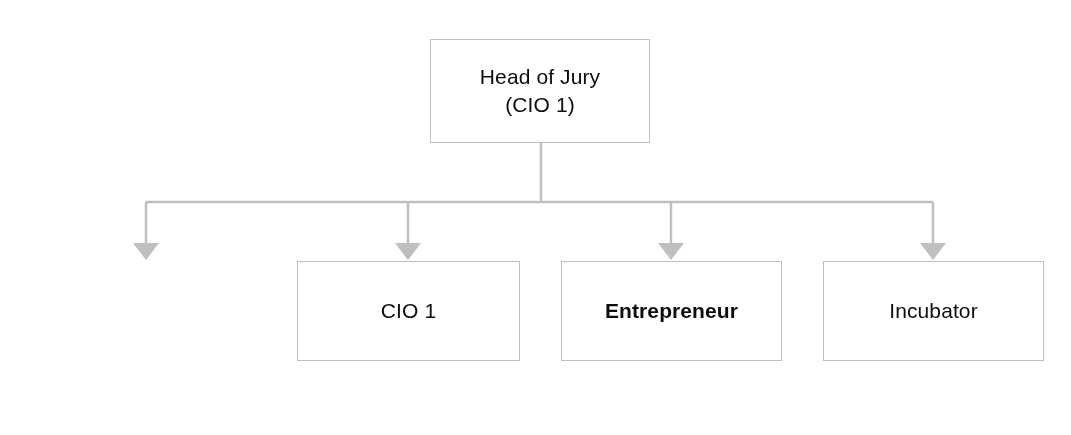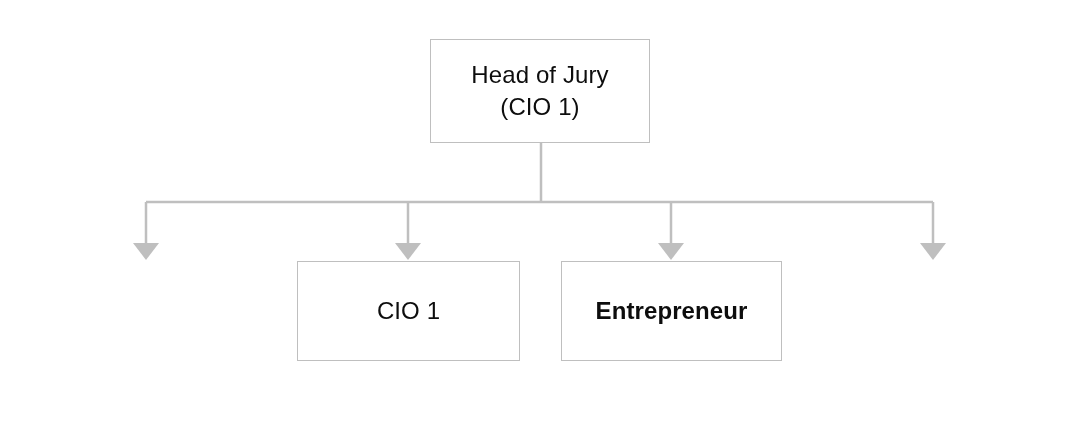--- a/index.html
+++ b/index.html
@@ -34,21 +34,21 @@
     box-sizing: border-box;
     background: #ffffff;
     border: 1px solid #bfbfbf;
     display: flex;
     align-items: center;
     justify-content: center;
     text-align: center;
     color: #0d0d0d;
   }
   .node-label {
-    font-size: 24px;
+    font-size: 21px;
     line-height: 1.32;
     letter-spacing: 0.1px;
     white-space: pre-line;
   }
   #node-root {
     left: 430px;
     top: 39px;
     width: 220px;
     height: 104px;
   }
@@ -109,14 +109,17 @@
 
 
   <div class="node" id="node-child-1">
     <span class="node-label">CIO 1</span>
   </div>
 
   <div class="node" id="node-child-2">
     <span class="node-label">Entrepreneur</span>
   </div>
 
+  <div class="node" id="node-child-3">
+    <span class="node-label">Incubator</span>
+  </div>
 
 </div>
 
 </body></html>

